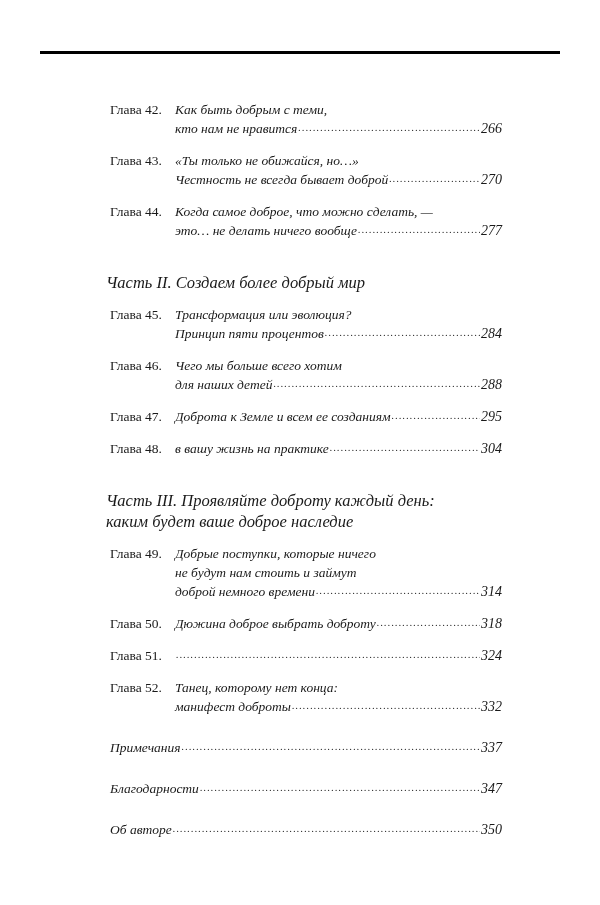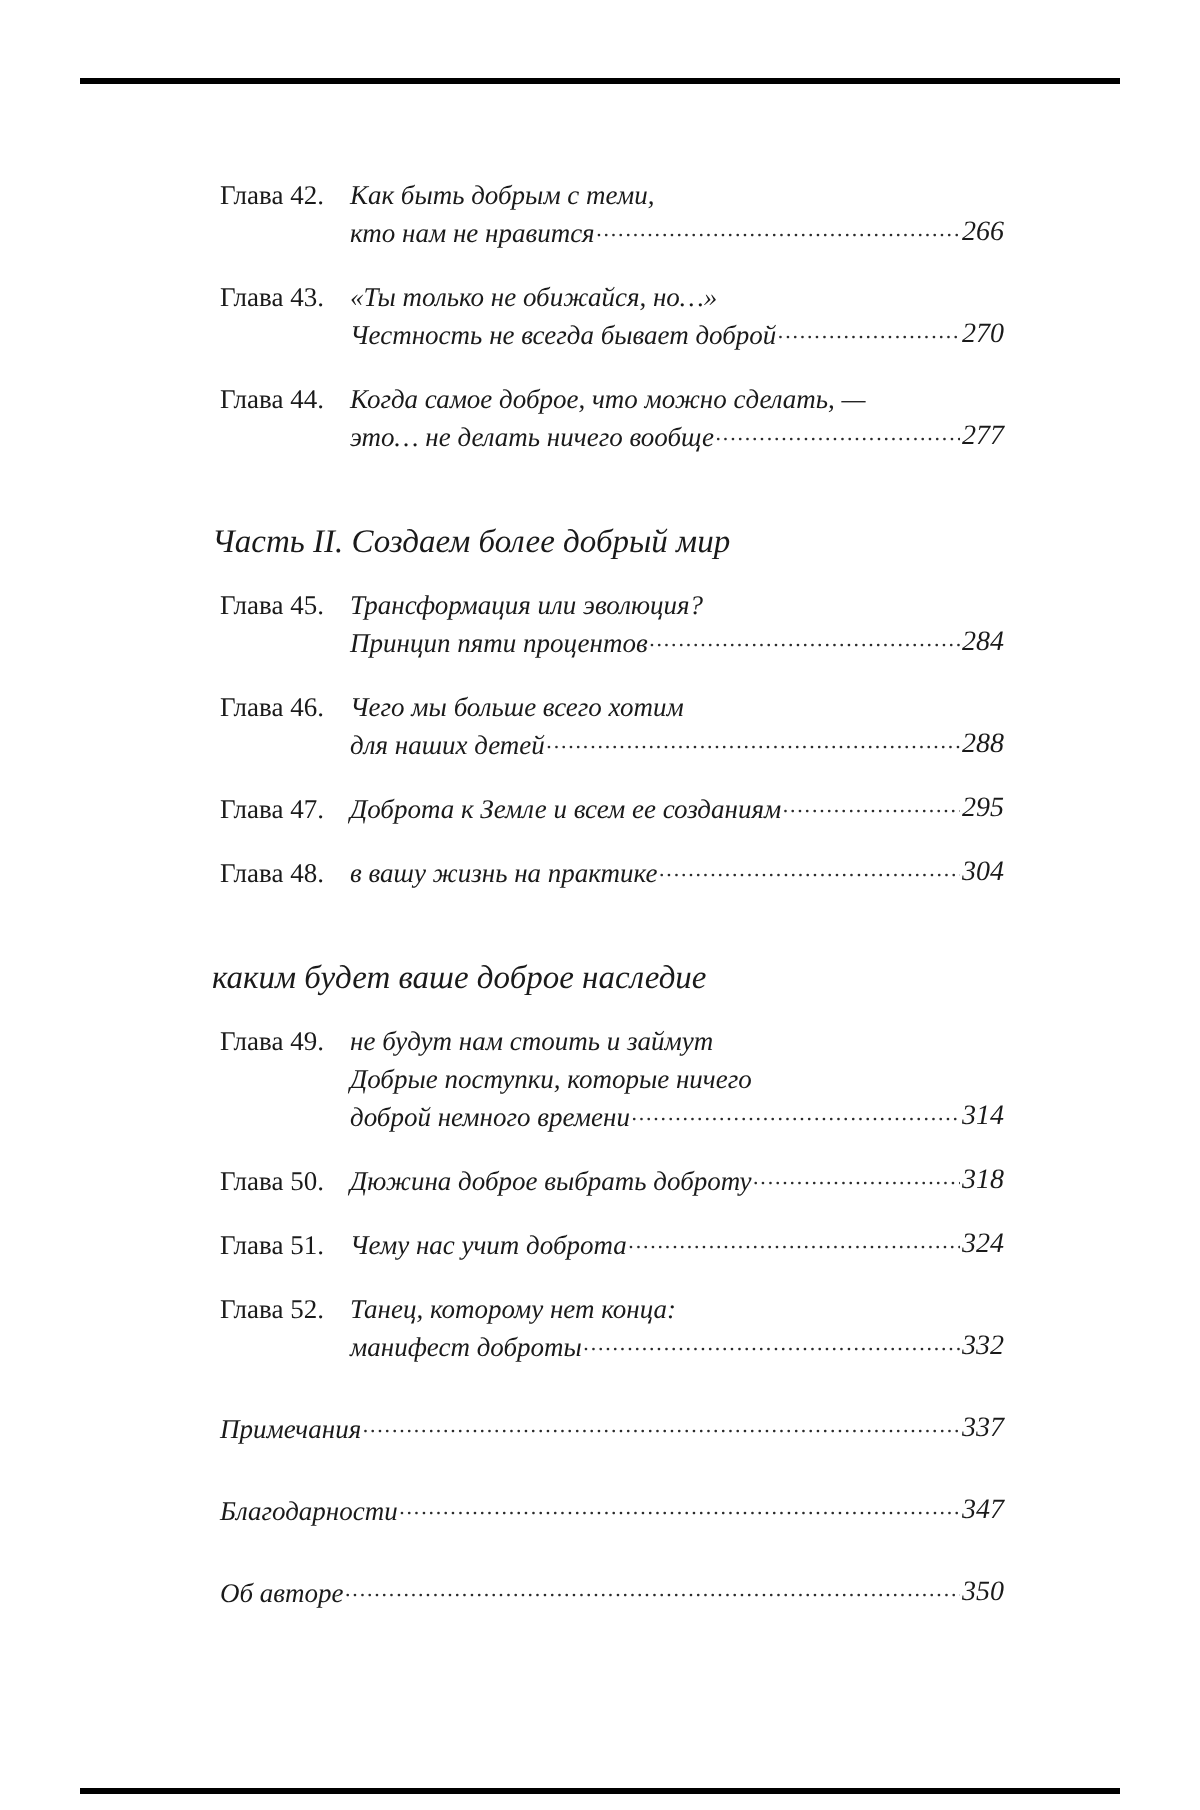--- a/index.html
+++ b/index.html
@@ -12,20 +12,21 @@
     height: 905px;
     position: relative;
     font-family: "Liberation Serif", "DejaVu Serif", serif;
     color: #1a1a1a;
     overflow: hidden;
   }
 
   .page {
     position: absolute;
     inset: 0;
+    margin-top: 12px;
   }
 
   
   .rule {
     position: absolute;
     left: 40px;
     width: 520px;
     height: 3px;
     background: #000000;
   }
@@ -210,30 +211,31 @@
             <span class="dots">................................................................................................................</span>
             <span class="pageno">304</span>
           </div>
         </div>
       </div>
 
     </div>
 
     <div class="gap-before-part"></div>
     <div class="part-heading">
+      <span class="ph-line">Часть III. Проявляйте доброту каждый день:</span>
       <span class="ph-line">каким будет ваше доброе наследие</span>
     </div>
 
     <div>
 
       <div class="entry">
         <div class="entry-label">Глава 49.</div>
         <div class="entry-body">
+          <div class="entry-line">Добрые поступки, которые ничего</div>
           <div class="entry-line">не будут нам стоить и займут</div>
-          <div class="entry-line">Добрые поступки, которые ничего</div>
           <div class="entry-line leader-line">
             <span class="txt">доброй немного времени</span>
             <span class="dots">................................................................................................................</span>
             <span class="pageno">314</span>
           </div>
         </div>
       </div>
 
       <div class="entry">
         <div class="entry-label">Глава 50.</div>
@@ -243,21 +245,20 @@
             <span class="dots">................................................................................................................</span>
             <span class="pageno">318</span>
           </div>
         </div>
       </div>
 
       <div class="entry">
         <div class="entry-label">Глава 51.</div>
         <div class="entry-body">
           <div class="entry-line leader-line">
-            <span class="txt">Чему нас учит доброта</span>
             <span class="dots">................................................................................................................</span>
             <span class="pageno">324</span>
           </div>
         </div>
       </div>
 
       <div class="entry">
         <div class="entry-label">Глава 52.</div>
         <div class="entry-body">
           <div class="entry-line">Танец, которому нет конца:</div>

